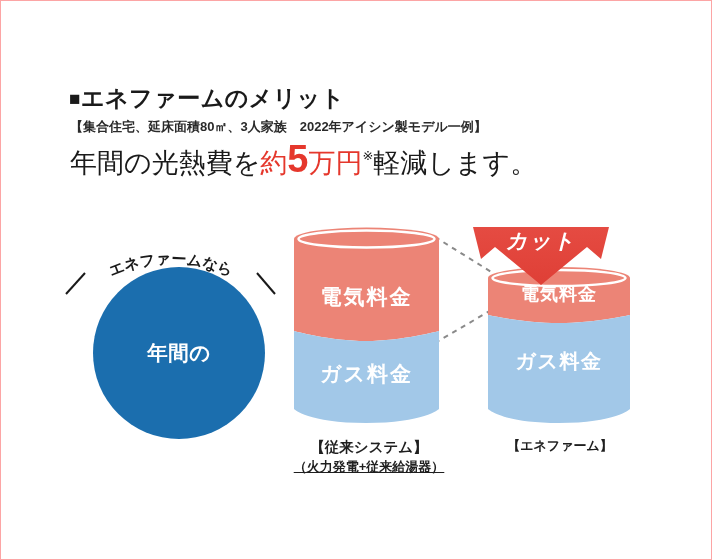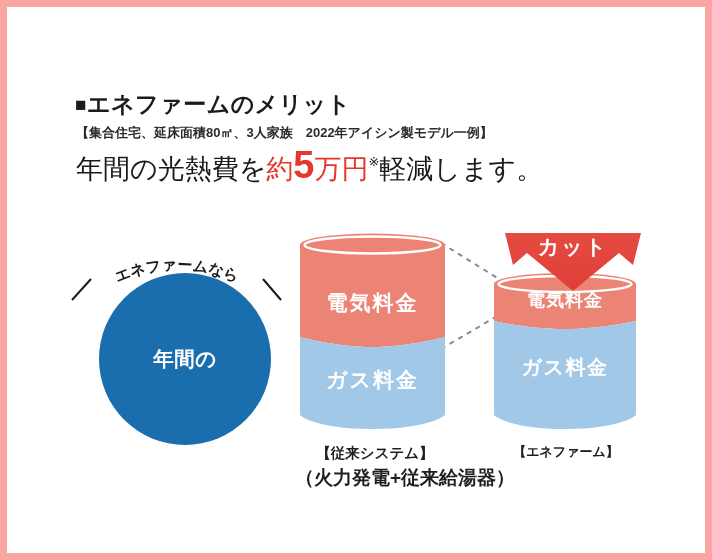--- a/index.html
+++ b/index.html
@@ -9,21 +9,21 @@
   }
   body {
     font-family: "Liberation Sans", "DejaVu Sans", sans-serif;
   }
   #page {
     position: relative;
     width: 712px;
     height: 560px;
     background: #ffffff;
     box-sizing: border-box;
-    border: 7px solid #fca5a5;
+    border: 1px solid #fca5a5;
     overflow: hidden;
   }
 
   
   #headline {
     position: absolute;
     left: 68px;
     top: 82px;
     font-size: 23px;
     font-weight: 700;
@@ -167,24 +167,25 @@
     top: 220px;
     width: 80px;
     height: 130px;
     pointer-events: none;
   }
   #connectors svg { display: block; }
 
   
   #cut-arrow {
     position: absolute;
-    left: 496px;
+    left: 470px;
     top: 224px;
     width: 140px;
     height: 62px;
+    font-style: italic;
   }
   #cut-arrow svg { display: block; }
   #cut-arrow-text {
     position: absolute;
     left: 0;
     top: 2px;
     width: 140px;
     text-align: center;
     color: #ffffff;
     font-size: 21px;
@@ -203,21 +204,22 @@
   }
   #cap-left {
     left: 288px;
     top: 436px;
     width: 160px;
     font-size: 14.5px;
     line-height: 1.45;
   }
   #cap-left .sub {
     display: block;
-    font-size: 19px;
+    font-size: 13px;
+    text-decoration: underline;
   }
   #cap-right {
     left: 488px;
     top: 436px;
     width: 142px;
     font-size: 13px;
   }
 </style>
 </head>
 <body>

